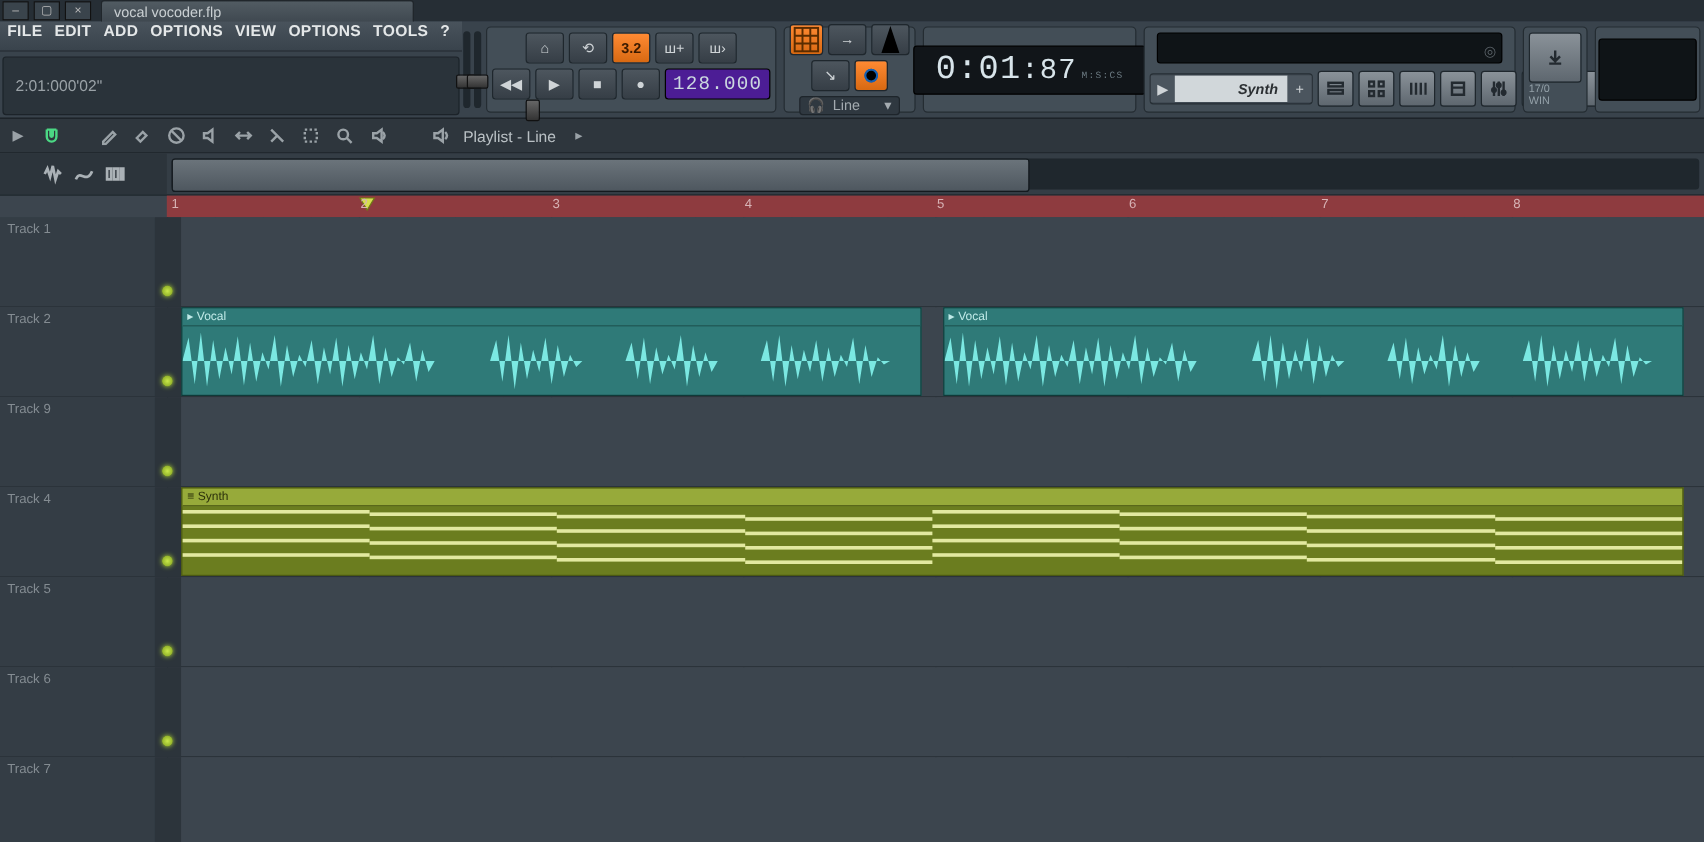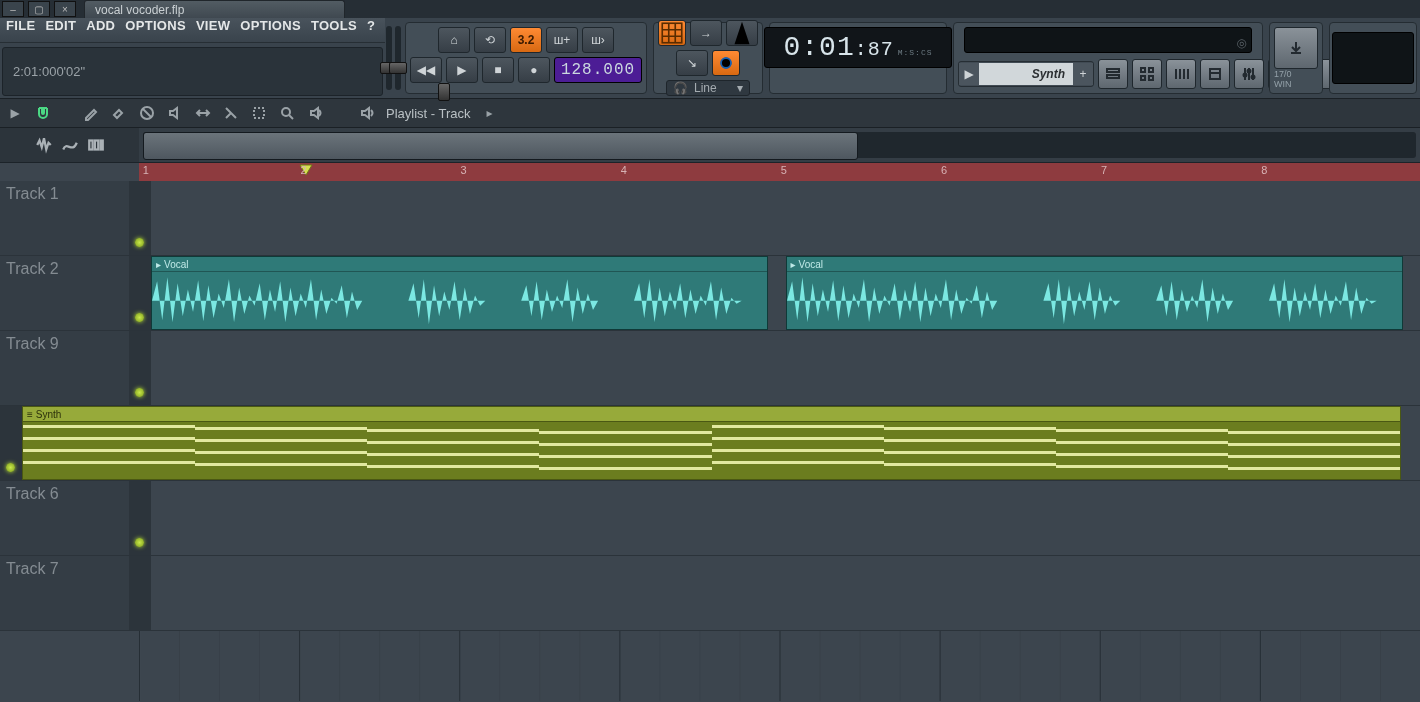--- a/index.html
+++ b/index.html
@@ -46,21 +46,21 @@
 .plhead .left{width:139px;display:flex;align-items:center;justify-content:center;gap:8px;background:#2c343b}
 .plhead .left svg{stroke:#aab1b6;fill:none;stroke-width:2}
 .plhead .hscroll{flex:1;background:#1f272d;position:relative;margin:4px;border-radius:3px}
 .plhead .hbar{position:absolute;left:0;top:0;height:100%;width:56%;background:linear-gradient(#6b747b,#4e575f);border:1px solid #141a1f;border-radius:3px}
 .optrow{height:16px;display:flex;align-items:center;background:#2d363d;font-size:8px;color:#7d858b;padding-left:6px;gap:8px;border-bottom:1px solid #1a2025}
 .ruler{height:18px;background:#8e3b3f;position:relative;margin-left:139px}
 .ruler .num{position:absolute;top:1px;font-size:11px;color:#d7b3b5}
 .ruler .mark{position:absolute;top:0}
 .tracks{position:relative}
 .trk{height:74px;display:flex;border-bottom:1px solid #2b333a;position:relative}
-.trk .lbl{width:117px;padding:4px 6px;color:#848c92;font-size:16px;background:#343d45}
+.trk .lbl{width:117px;padding:4px 6px;color:#848c92;font-size:11px;background:#343d45}
 .trk .ledcol{width:22px;background:#2c343b;position:relative}
 .trk .led{position:absolute;bottom:8px;left:6px;width:9px;height:9px;border-radius:50%;background:radial-gradient(#c9e84a,#7a9a1b);box-shadow:0 0 4px #b5dd36}
 .trk .lane{flex:1;position:relative;background:#3c454e}
 .gridlines{position:absolute;inset:0;pointer-events:none}
 .clip{position:absolute;top:0;height:72px;border:1px solid #0f3a38;background:#2f7a78;overflow:hidden}
 .clip .ch{height:14px;background:#2f7a78;color:#bfe9e7;font-size:10px;padding:0 4px;display:flex;align-items:center;gap:3px;border-bottom:1px solid #205654}
 .clip.synth{border-color:#4a5813;background:#6b7d1f}
 .clip.synth .ch{background:#97aa3a;color:#2c310b;border-bottom-color:#4a5813}
 .wave{position:absolute;top:14px;left:0;right:0;bottom:0}
 .wave path{fill:#7be8e2}
@@ -150,24 +150,24 @@
           </svg>
         </div>
     </div>
     <div class="ddline" style="margin-top:4px">
       <span>🎧</span>
       <span>Line</span>
       <span style="margin-left:auto">▾</span>
     </div>
   </div>
 
-  <div class="grp" style="width:168px;justify-content:flex-start">
+  <div class="grp" style="width:168px;justify-content:center">
     <div class="timebox">
       <span>0:01</span>
-      <span style="font-size:20px">:87</span>
+      <span style="font-size:24px">:87</span>
       <span class="ms">M:S:CS</span>
     </div>
   </div>
 
   <div class="grp" style="width:300px">
     <div style="width:286px;height:38px;background:#0f1417;border:1px solid #000;border-radius:3px;position:relative">
       <span style="position:absolute;right:4px;bottom:2px;color:#5a6268">◎</span>
     </div>
     <div class="row" style="margin-top:6px;width:100%;justify-content:space-between">
       <div class="chsel">
@@ -300,21 +300,21 @@
         <path d="M12 5c2 2 2 4 0 6"></path>
       </svg>
     </div>
   <div style="width:14px"></div>
   <div class="tool">
       <svg viewBox="0 0 16 16">
         <path d="M3 6v4h3l4 3V3L6 6z"></path>
         <path d="M12 5c2 2 2 4 0 6"></path>
       </svg>
     </div>
-  <span class="tstitle">Playlist - Track</span>
+  <span class="tstitle">Playlist - Line</span>
   <span class="tool">▸</span>
 </div>
 
 <div class="plwrap">
   <div class="plhead">
     <div class="left">
       <svg width="18" height="18" viewBox="0 0 16 16">
           <path d="M2 8l2-4 2 6 2-8 2 10 2-6 2 2"></path>
         </svg>
       <svg width="18" height="18" viewBox="0 0 16 16">
@@ -397,20 +397,21 @@
 
     <div class="trk">
       <div class="lbl">Track 9</div>
       <div class="ledcol">
           <div class="led"></div>
         </div>
       <div class="lane"></div>
     </div>
 
     <div class="trk">
+      <div class="lbl">Track 4</div>
       <div class="ledcol">
           <div class="led"></div>
         </div>
       <div class="lane">
         <div class="clip synth" style="left:0%;width:98.5%">
           <div class="ch">
               <span>≡</span>
               <span>Synth</span>
             </div>
 
@@ -444,20 +445,27 @@
           <div class="noterow" style="top:58px;left:75%;width:12.5%"></div>
           <div class="noterow" style="top:24px;left:87.5%;width:12.5%"></div>
           <div class="noterow" style="top:36px;left:87.5%;width:12.5%"></div>
           <div class="noterow" style="top:48px;left:87.5%;width:12.5%"></div>
           <div class="noterow" style="top:60px;left:87.5%;width:12.5%"></div>
         </div>
       </div>
     </div>
 
     <div class="trk">
+      <div class="lbl">Track 5</div>
+      <div class="ledcol">
+          <div class="led"></div>
+        </div>
+      <div class="lane"></div>
+    </div>
+    <div class="trk">
       <div class="lbl">Track 6</div>
       <div class="ledcol">
           <div class="led"></div>
         </div>
       <div class="lane"></div>
     </div>
     <div class="trk">
       <div class="lbl">Track 7</div>
       <div class="ledcol"></div>
       <div class="lane"></div>

